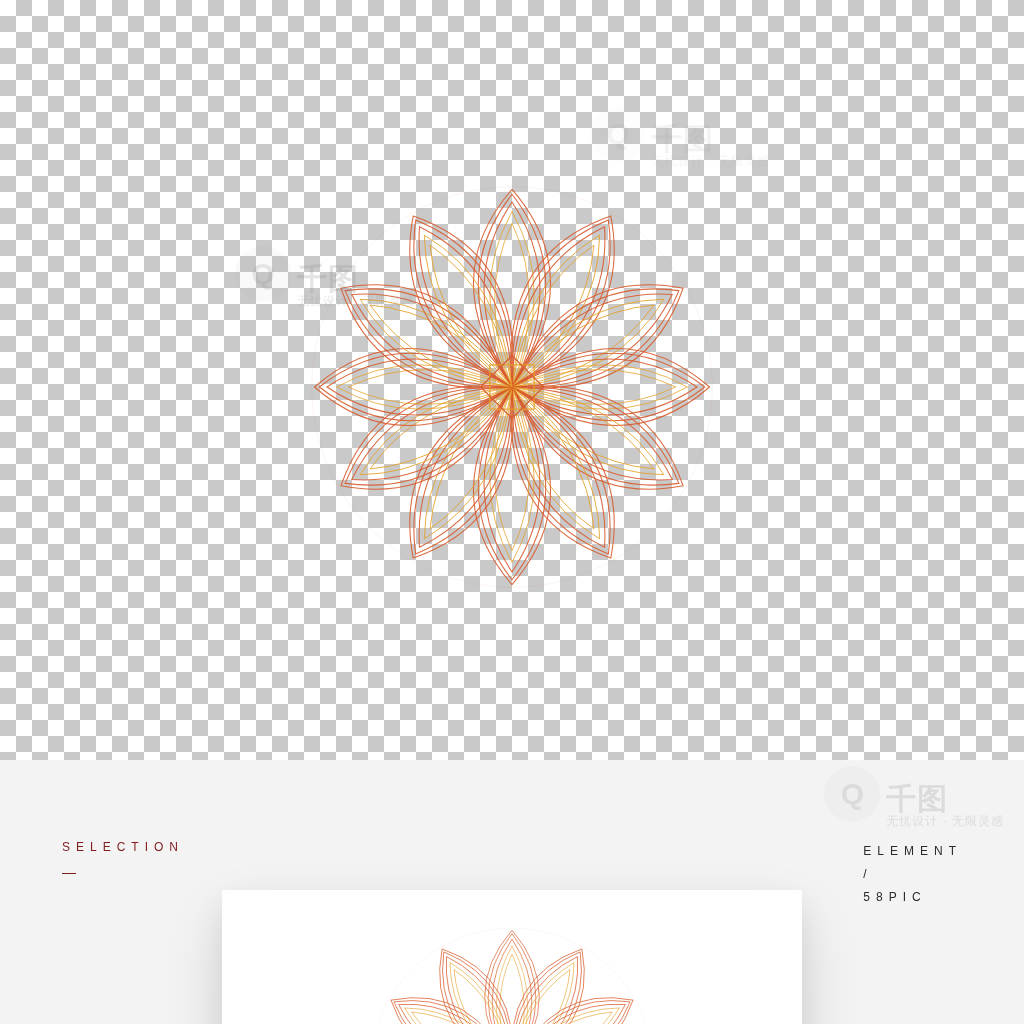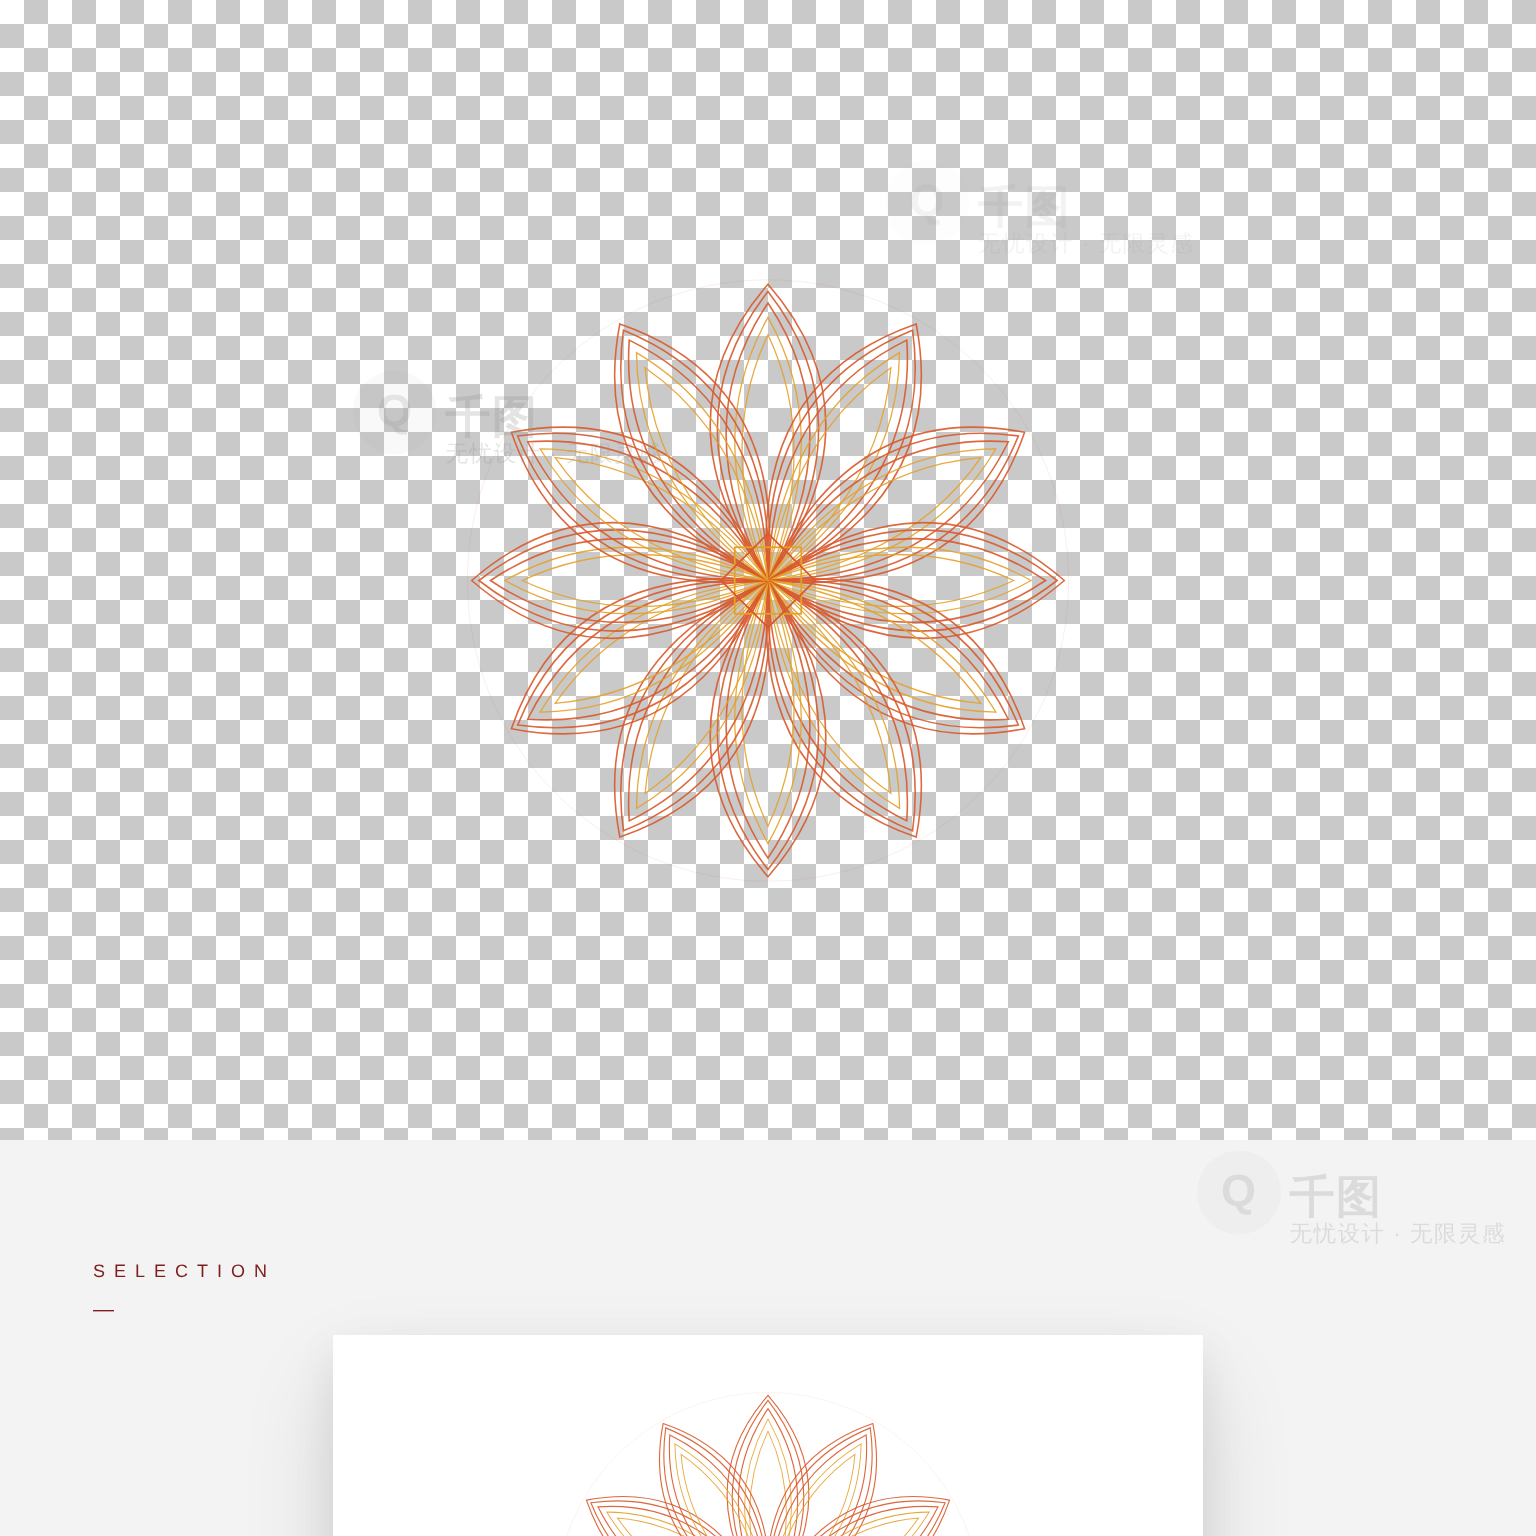--- a/index.html
+++ b/index.html
@@ -119,21 +119,21 @@
     font-weight: 700;
   }
   .watermark .wm-text-block { line-height: 1.05; }
   .watermark .wm-big {
     font-size: 30px;
     font-weight: 700;
     letter-spacing: 1px;
     margin-top: 23px;
   }
   .watermark .wm-small {
-    font-size: 15px;
+    font-size: 12px;
     letter-spacing: 1px;
   }
   .wm-1 { top: 240px; left: 235px; }
   .wm-2 { top: 0px; right: 20px; }
   .wm-3 { top: 100px; left: 590px; }
 
   svg { display: block; }
 </style>
 </head>
 <body>
@@ -256,20 +256,25 @@
 
 </div>
 
 <div class="mockup-area">
 
   <div class="label-left">
     <span>SELECTION</span>
     <span class="dash">—</span>
   </div>
 
+  <div class="label-right">
+    <span>ELEMENT</span>
+    <span class="slash">/</span>
+    <span>58PIC</span>
+  </div>
 
   <div class="card">
     <div class="ornament-card">
       <svg viewBox="-220 -220 440 440">
           <g>
             <g transform="rotate(0)">
               <path d="M 0 0 Q -80 -112.75000000000001 0 -205 Q 80 -112.75000000000001 0 0 Z" fill="none" stroke="#d85a2b" stroke-width="1.1" opacity="0.9"></path>
               <path d="M 0 0 Q -70 -110.00000000000001 0 -200 Q 70 -110.00000000000001 0 0 Z" fill="none" stroke="#d85a2b" stroke-width="1.1" opacity="0.9"></path>
               <path d="M 0 0 Q -58 -105.60000000000001 0 -192 Q 58 -105.60000000000001 0 0 Z" fill="none" stroke="#d85a2b" stroke-width="1.1" opacity="0.9"></path>
               <path d="M 0 0 Q -46 -100.10000000000001 0 -182 Q 46 -100.10000000000001 0 0 Z" fill="none" stroke="#e6a028" stroke-width="0.9" opacity="0.9"></path>

